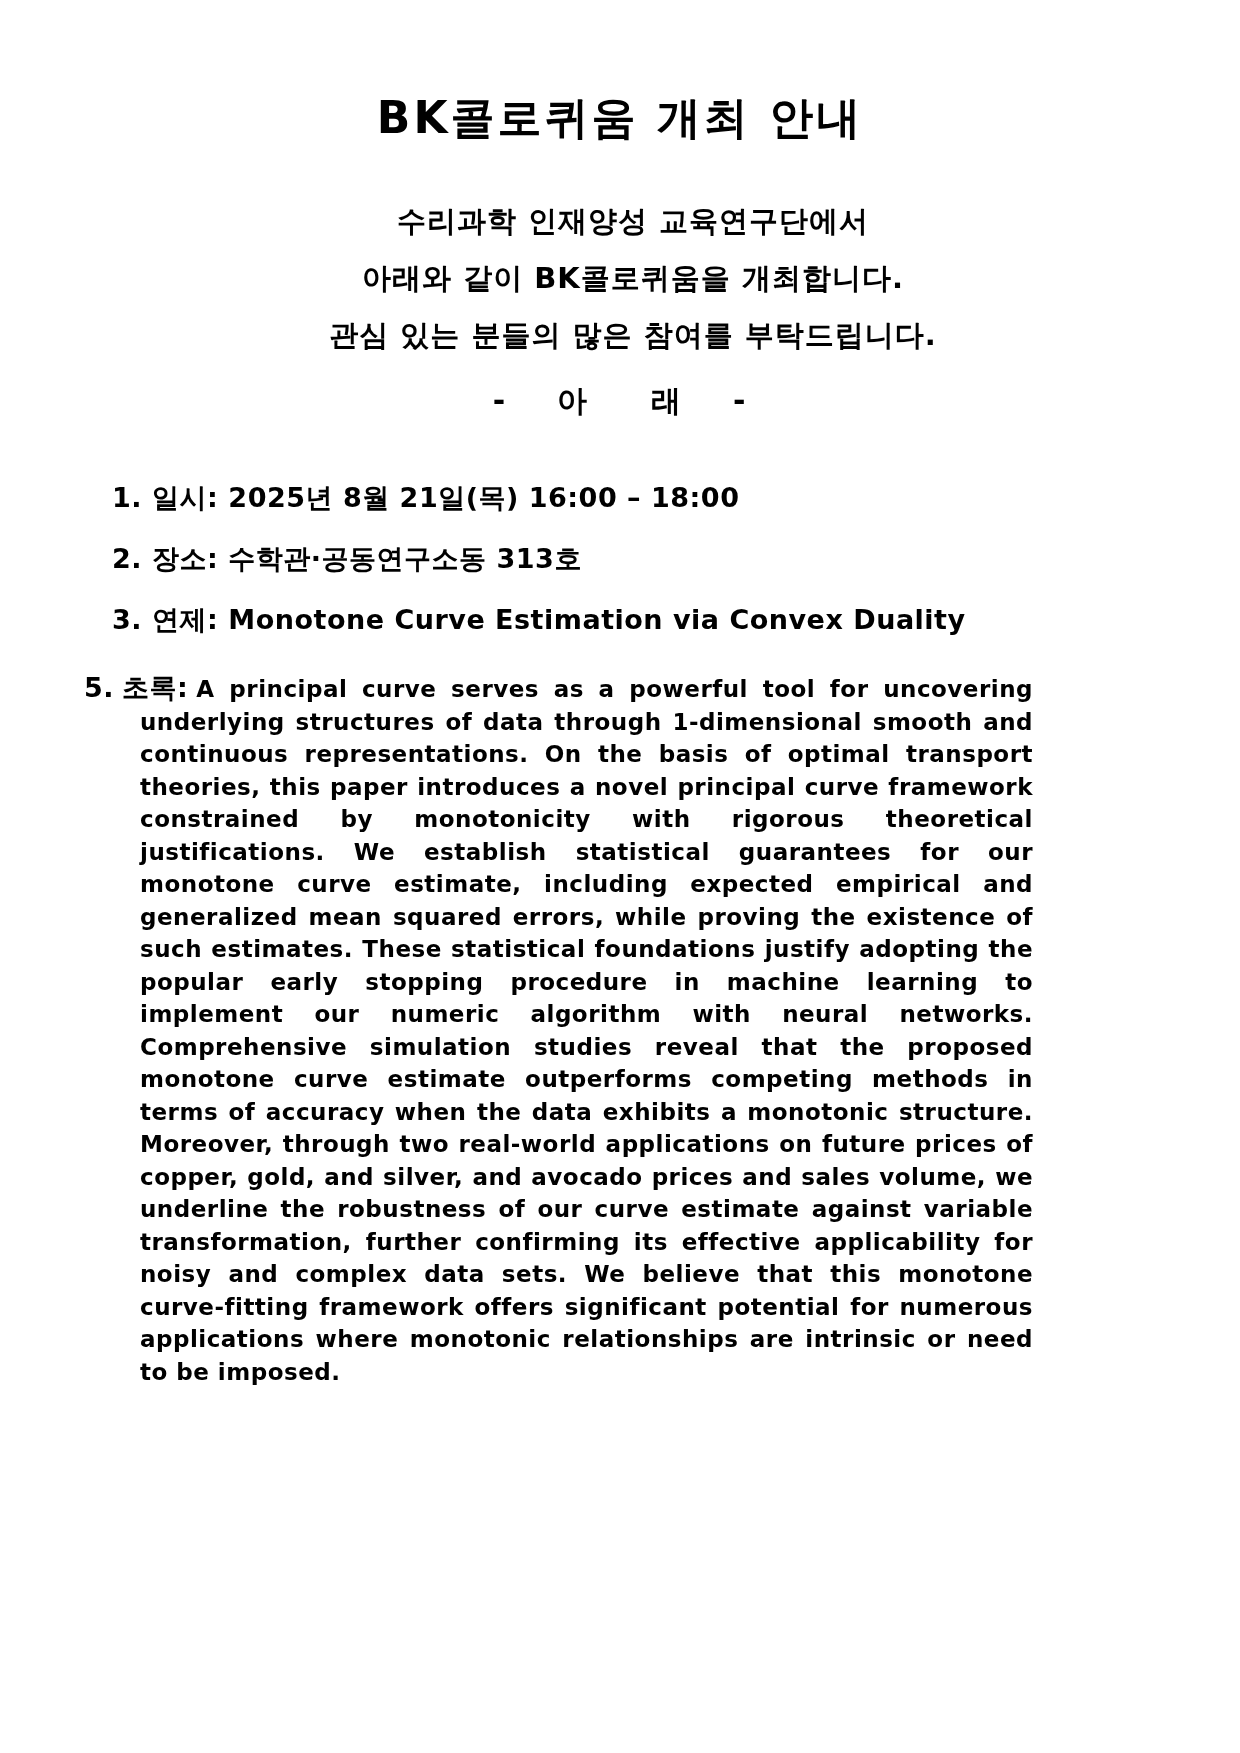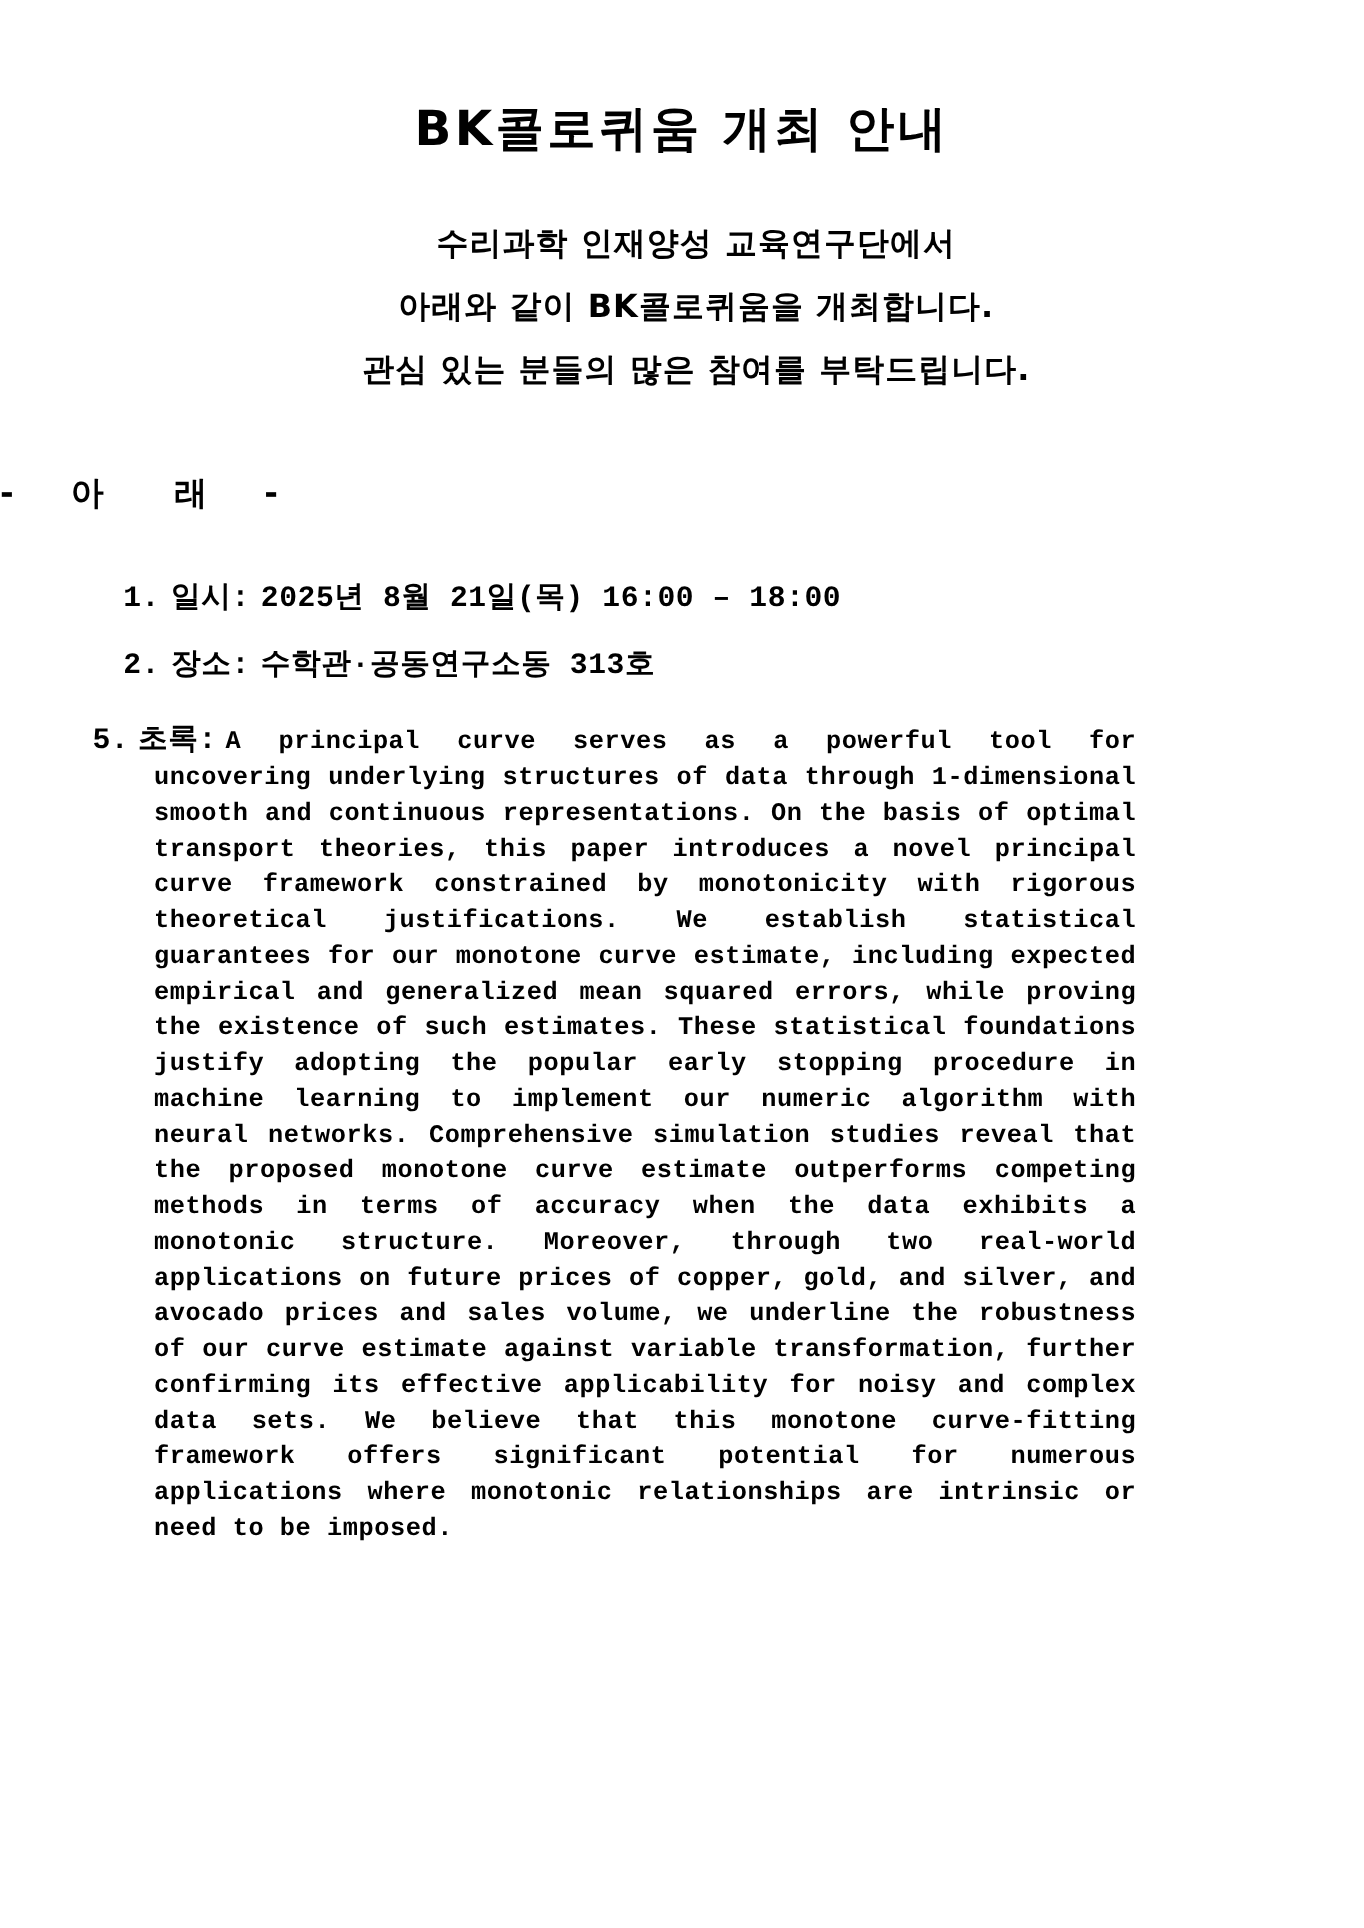--- a/index.html
+++ b/index.html
@@ -33,31 +33,30 @@
     text-align: center;
     font-size: 29px;
   }
   .intro-line {
     margin-bottom: 27px;
     line-height: 30px;
     letter-spacing: 1px;
     padding-left: 26px;
   }
   .divider {
-    margin-top: 78px;
-    text-align: left;
+    margin-top: 31px;
+    text-align: center;
     font-size: 30px;
     white-space: pre;
     letter-spacing: 2px;
   }
   .list {
     margin-left: 112px;
     margin-top: 60px;
     margin-right: 0;
-    font-family: Liberation Mono, monospace;
   }
   .item {
     font-size: 27px;
     line-height: 32px;
     margin-bottom: 29px;
     letter-spacing: 0.5px;
     white-space: nowrap;
   }
   .item .num {
     display: inline-block;
@@ -112,20 +111,23 @@
   <div class="list">
 
     <div class="item">
       <span class="num">1.</span><span class="label">일시:</span><span class="text">2025년 8월 21일(목) 16:00 – 18:00</span>
     </div>
 
     <div class="item">
       <span class="num">2.</span><span class="label">장소:</span><span class="text">수학관·공동연구소동 313호</span>
     </div>
 
+    <div class="item">
+      <span class="num">3.</span><span class="label">연제:</span><span class="text">Monotone Curve Estimation via Convex Duality</span>
+    </div>
 
 
     <div class="item item-abstract">
       <span class="num">5.</span><span class="label">초록:</span><span class="text">A principal curve serves as a powerful tool for uncovering underlying structures of data through 1-dimensional smooth and continuous representations. On the basis of optimal transport theories, this paper introduces a novel principal curve framework constrained by monotonicity with rigorous theoretical justifications. We establish statistical guarantees for our monotone curve estimate, including expected empirical and generalized mean squared errors, while proving the existence of such estimates. These statistical foundations justify adopting the popular early stopping procedure in machine learning to implement our numeric algorithm with neural networks. Comprehensive simulation studies reveal that the proposed monotone curve estimate outperforms competing methods in terms of accuracy when the data exhibits a monotonic structure. Moreover, through two real-world applications on future prices of copper, gold, and silver, and avocado prices and sales volume, we underline the robustness of our curve estimate against variable transformation, further confirming its effective applicability for noisy and complex data sets. We believe that this monotone curve-fitting framework offers significant potential for numerous applications where monotonic relationships are intrinsic or need to be imposed.</span>
     </div>
 
 
   </div>
 
 

